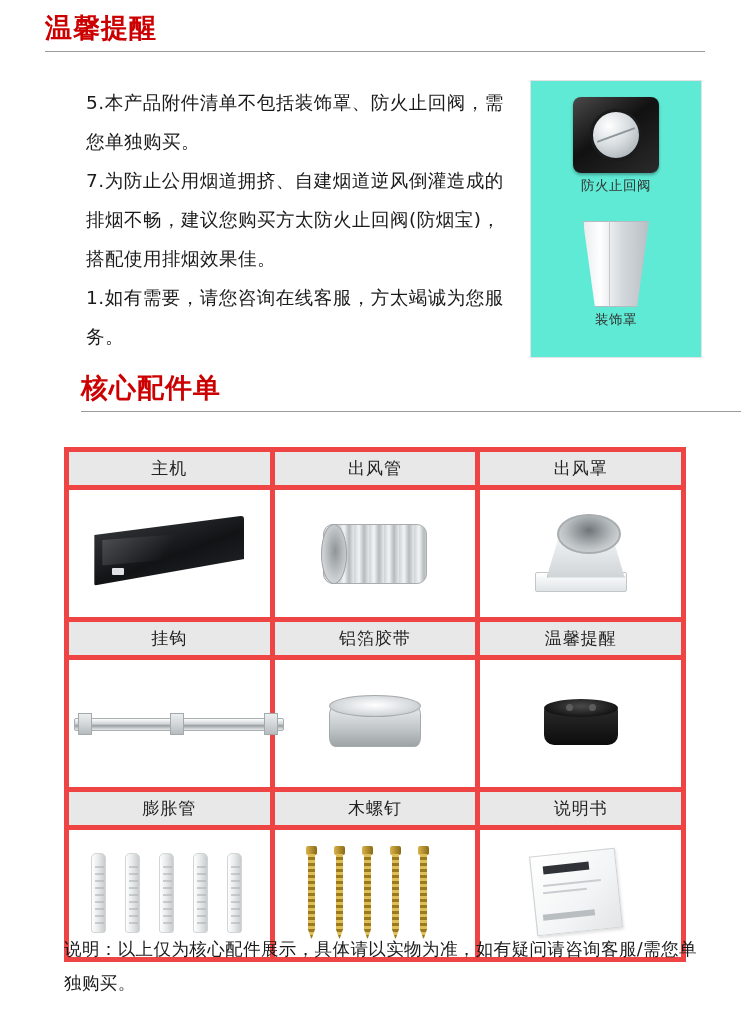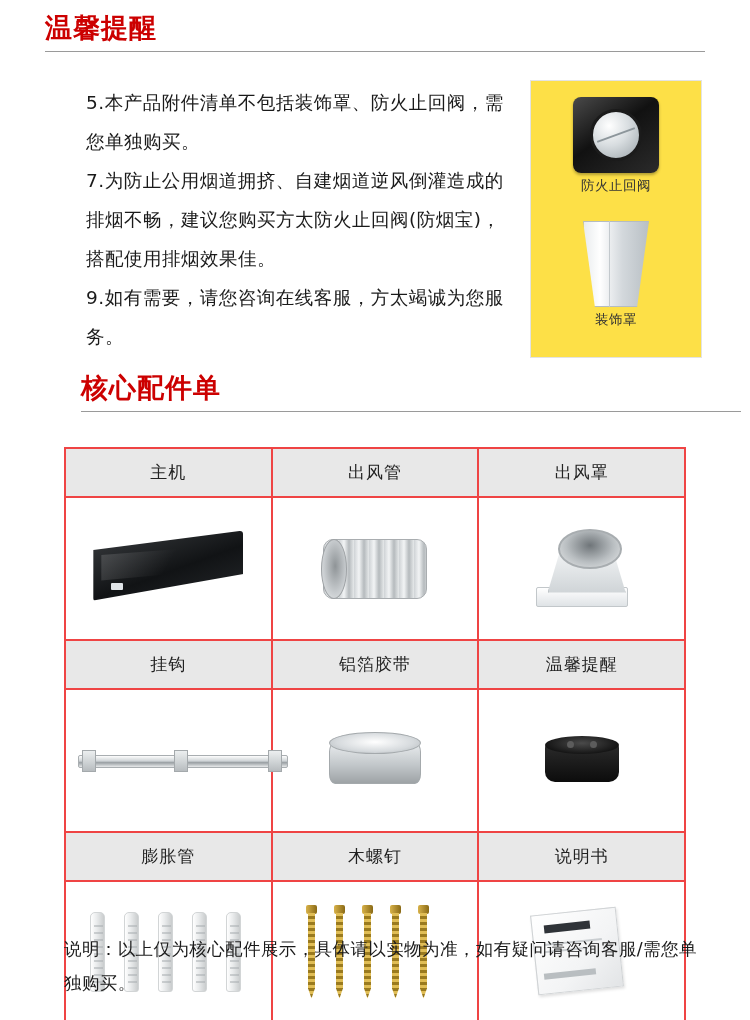--- a/index.html
+++ b/index.html
@@ -53,21 +53,21 @@
   }
   .tips-text p { margin: 0; }
 
   
   .tips-panel {
     position: absolute;
     left: 530px;
     top: 80px;
     width: 172px;
     height: 278px;
-    background: #fde047;
+    background: #5eead4;
     border: 1px solid #e3e3e3;
   }
   .tips-figure {
     position: absolute;
     left: 0;
     width: 100%;
     text-align: center;
   }
   .tips-figure .cap {
     font-size: 13.5px;
@@ -130,22 +130,22 @@
   
   .parts-table {
     position: absolute;
     left: 64px;
     top: 447px;
     width: 622px;
     border-collapse: collapse;
     table-layout: fixed;
   }
   .parts-table td {
-    border: 2px solid #ef4444;
-    padding: 12px;
+    border: 5px solid #ef4444;
+    padding: 5px;
   }
   .parts-table td.hd {
     background: #e8e8e8;
     height: 36px;
     text-align: center;
     font-size: 17px;
     color: #222;
     letter-spacing: 1px;
   }
   .parts-table td.cell {
@@ -372,21 +372,21 @@
 <div class="page">
 
   <div class="section-head" id="head-tips">
     <div class="title">温馨提醒</div>
     <div class="rule"></div>
   </div>
 
   <div class="tips-text">
     <p>5.本产品附件清单不包括装饰罩、防火止回阀，需您单独购买。</p>
     <p>7.为防止公用烟道拥挤、自建烟道逆风倒灌造成的排烟不畅，建议您购买方太防火止回阀(防烟宝)，搭配使用排烟效果佳。</p>
-    <p>9.如有需要，请您咨询在线客服，方太竭诚为您服务。</p>
+    <p>1.如有需要，请您咨询在线客服，方太竭诚为您服务。</p>
   </div>
 
   <div class="tips-panel">
 
     <div class="tips-figure" id="fig-valve">
       <div class="valve"></div>
       <div class="cap">防火止回阀</div>
     </div>
 
     <div class="tips-figure" id="fig-cover">

